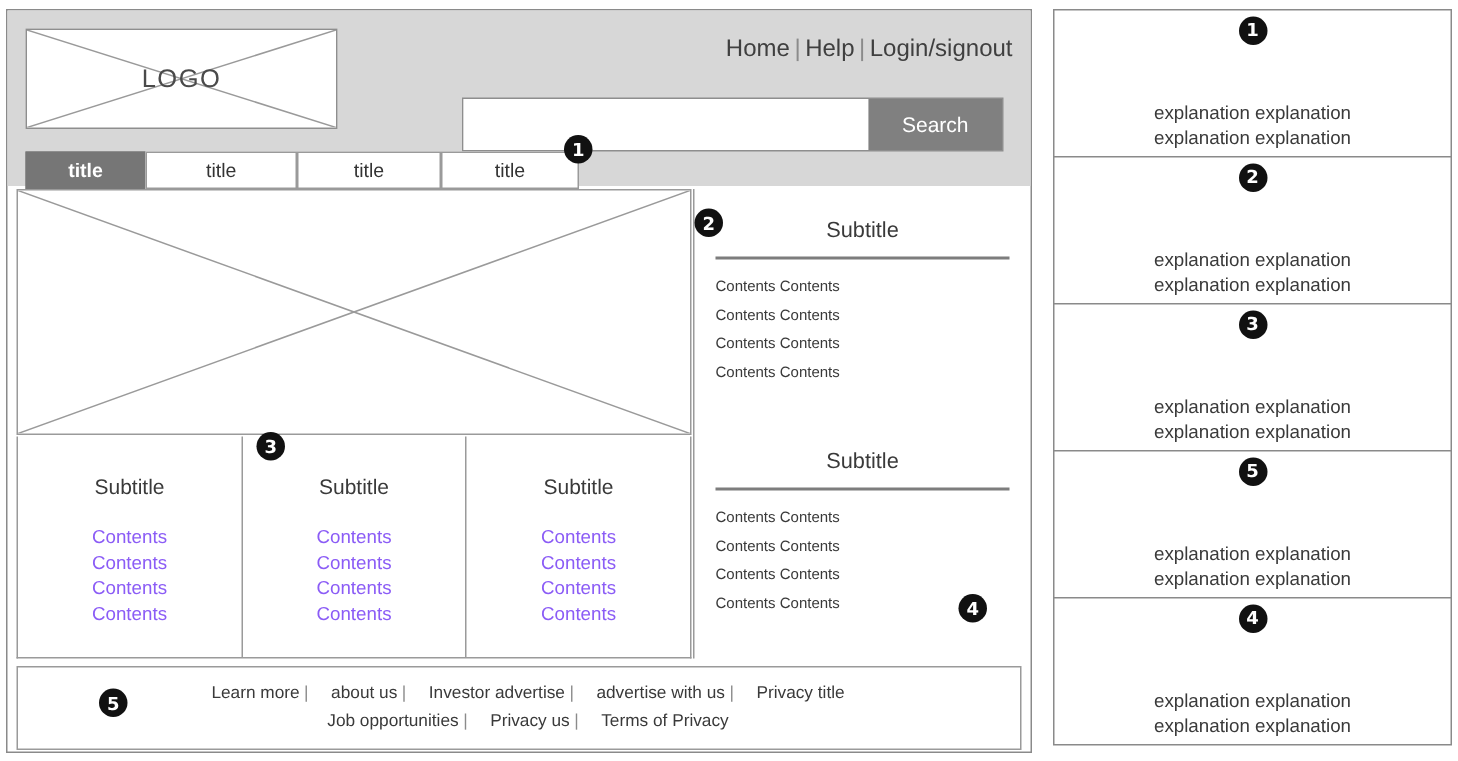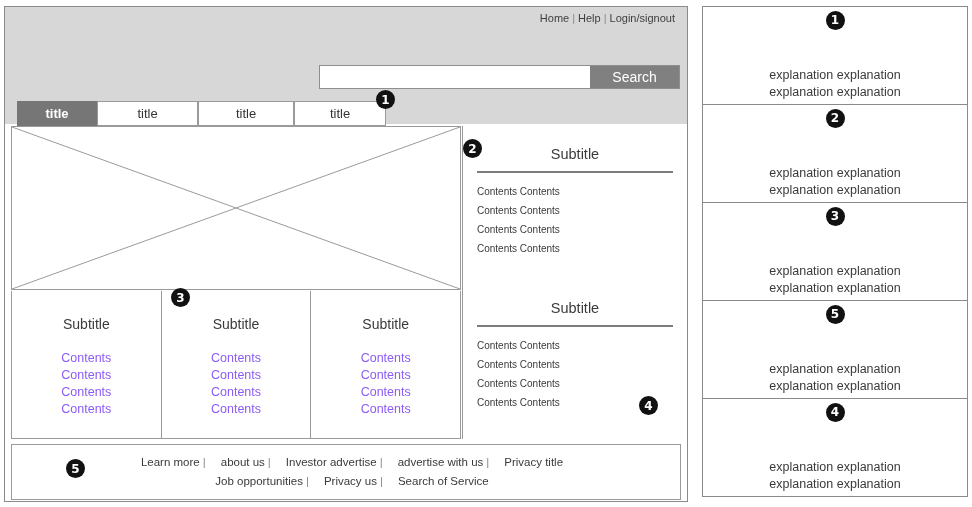--- a/index.html
+++ b/index.html
@@ -26,28 +26,28 @@
   }
   .logo-box .xline{position:absolute;left:0;top:0;width:100%;height:100%;}
   .logo-box .xline line{stroke:#9a9a9a;stroke-width:1;}
   .logo-text{
     position:absolute;left:0;top:0;width:100%;height:100%;
     display:flex;align-items:center;justify-content:center;
     font-size:17px;letter-spacing:1px;color:#4a4a4a;
   }
 
   .toplinks{
-    position:absolute;right:12px;top:5px;
-    font-size:11px;color:#3f3f3f;white-space:nowrap;
+    position:absolute;right:12px;top:17px;
+    font-size:16px;color:#3f3f3f;white-space:nowrap;
   }
   .toplinks a{color:#3f3f3f;text-decoration:none;}
   .toplinks .sep{color:#8b8b8b;padding:0 3px;}
 
   .searchwrap{
-    position:absolute;left:314px;top:58px;width:361px;height:24px;
+    position:absolute;left:303px;top:58px;width:361px;height:36px;
     display:flex;border:1px solid #8e8e8e;box-sizing:border-box;
   }
   .search-input{
     flex:1;border:0;outline:0;background:#fff;height:100%;
     font-family:inherit;font-size:12px;padding:0 5px;box-sizing:border-box;
     color:#333;
   }
   .search-btn{
     width:89px;background:#808080;color:#fff;border:0;
     font-family:inherit;font-size:14px;cursor:pointer;
@@ -136,20 +136,27 @@
 </style>
 </head>
 <body>
 
 <div class="page">
 
   <div class="mock">
 
     <div class="header">
 
+      <div class="logo-box">
+        <svg class="xline" viewBox="0 0 208 67" preserveAspectRatio="none">
+          <line x1="0" y1="0" x2="208" y2="67"></line>
+          <line x1="208" y1="0" x2="0" y2="67"></line>
+        </svg>
+        <div class="logo-text">LOGO</div>
+      </div>
 
       <div class="toplinks">
         <a href="#">Home</a><span class="sep">|</span><a href="#">Help</a><span class="sep">|</span><a href="#">Login/signout</a>
       </div>
 
       <div class="searchwrap">
         <input class="search-input" type="text" placeholder="" style="">
         <button class="search-btn">Search</button>
       </div>
 
@@ -211,21 +218,21 @@
         <div class="rc-line">Contents Contents</div>
       </div>
     </div>
 
     <div class="footer">
       <div class="footer-links">
         <div>
           <a href="#">Learn more</a><span class="sep">|</span><a href="#">about us</a><span class="sep">|</span><a href="#">Investor advertise</a><span class="sep">|</span><a href="#">advertise with us</a><span class="sep">|</span><a href="#">Privacy title</a>
         </div>
         <div>
-          <a href="#">Job opportunities</a><span class="sep">|</span><a href="#">Privacy us</a><span class="sep">|</span><a href="#">Search of Service</a>
+          <a href="#">Job opportunities</a><span class="sep">|</span><a href="#">Privacy us</a><span class="sep">|</span><a href="#">Terms of Privacy</a>
         </div>
       </div>
     </div>
   </div>
 
   <div class="badge abs b1">1</div>
   <div class="badge abs b2">2</div>
   <div class="badge abs b3">3</div>
   <div class="badge abs b4">4</div>
   <div class="badge abs b5">5</div>

